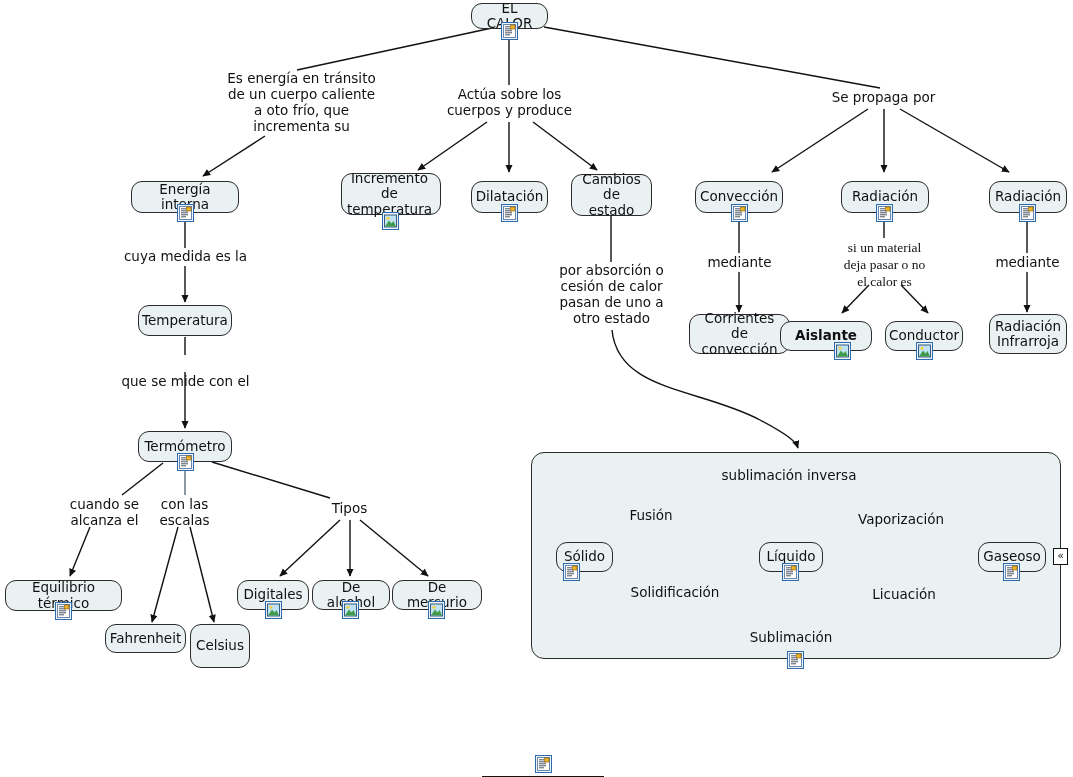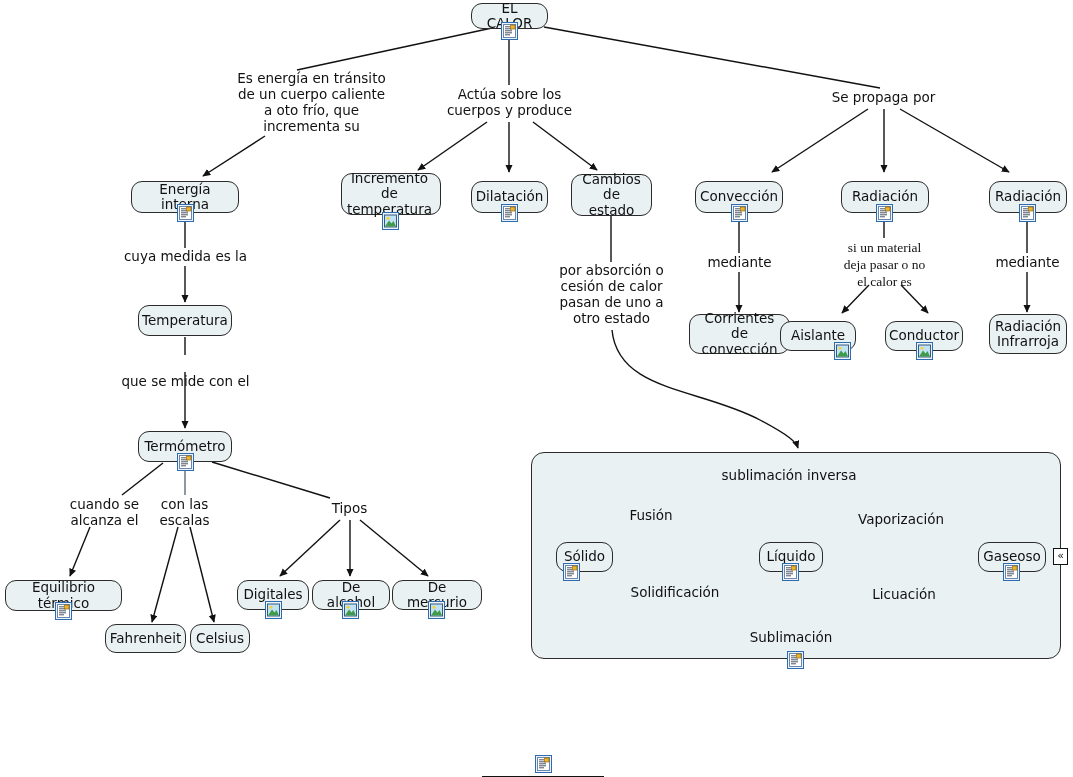--- a/index.html
+++ b/index.html
@@ -193,21 +193,21 @@
           <rect x="4" y="4.3" width="5" height="1"></rect>
           <rect x="4" y="6.3" width="7" height="1"></rect>
           <rect x="4" y="8.3" width="7" height="1"></rect>
           <rect x="4" y="10.3" width="7" height="1"></rect>
           <rect x="4" y="12.3" width="5" height="1"></rect>
         </g>
         <rect x="9.5" y="3" width="4.5" height="4" fill="#f0b429" stroke="#8a5a00" stroke-width=".6"></rect>
       </svg>
   </span>
 
-  <div class="linklabel" style="left:234px; top:70px; width:155px;">
+  <div class="linklabel" style="left:224px; top:70px; width:155px;">
     <span style="white-space:pre-line;">Es energía en tránsito
 de un cuerpo caliente
 a oto frío, que
 incrementa su</span>
   </div>
 
   <div class="linklabel" style="left:432px; top:86px; width:155px;">
     <span style="white-space:pre-line;">Actúa sobre los
 cuerpos y produce</span>
   </div>
@@ -369,21 +369,21 @@
 
   <div class="node" style="left:138px; top:305px; width:94px; height:31px;">
     <span class="label">Temperatura</span>
   </div>
 
   <div class="node" style="left:689px; top:314px; width:101px; height:40px;">
     <span class="label" style="white-space:pre-line;">Corrientes de
 convección</span>
   </div>
 
-  <div class="node" style="left:780px; top:321px; width:76px; height:30px;">
+  <div class="node" style="left:780px; top:321px; width:92px; height:30px;font-weight:bold;">
     <span class="label">Aislante</span>
   </div>
   <span class="icon" style="left:834px; top:342px;">
     <svg viewBox="0 0 17 18">
         <rect x="0.5" y="0.5" width="16" height="17" fill="#eef3fb" stroke="#2b6cb0"></rect>
         <rect x="2.5" y="3" width="12" height="12" fill="#bfe3f5" stroke="#3a5a7a"></rect>
         <circle cx="6" cy="6.3" r="1.5" fill="#f7d038"></circle>
         <path d="M3 14.5 L7 8.5 L9.5 11.5 L11.5 9 L14 14.5 z" fill="#3f9a4a"></path>
       </svg>
   </span>
@@ -438,21 +438,21 @@
           <rect x="4" y="12.3" width="5" height="1"></rect>
         </g>
         <rect x="9.5" y="3" width="4.5" height="4" fill="#f0b429" stroke="#8a5a00" stroke-width=".6"></rect>
       </svg>
   </span>
 
   <div class="node" style="left:105px; top:624px; width:81px; height:29px;">
     <span class="label">Fahrenheit</span>
   </div>
 
-  <div class="node" style="left:190px; top:624px; width:60px; height:29px;">
+  <div class="node" style="left:190px; top:624px; width:60px; height:44px;">
     <span class="label">Celsius</span>
   </div>
 
   <div class="node" style="left:237px; top:580px; width:72px; height:30px;">
     <span class="label">Digitales</span>
   </div>
   <span class="icon" style="left:265px; top:601px;">
     <svg viewBox="0 0 17 18">
         <rect x="0.5" y="0.5" width="16" height="17" fill="#eef3fb" stroke="#2b6cb0"></rect>
         <rect x="2.5" y="3" width="12" height="12" fill="#bfe3f5" stroke="#3a5a7a"></rect>

